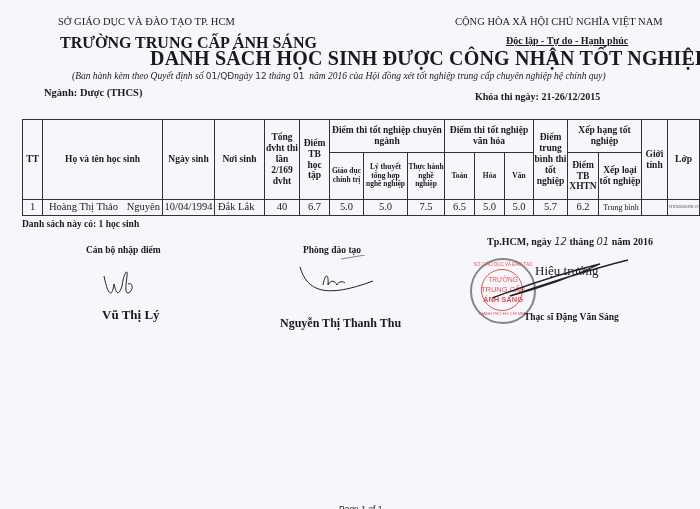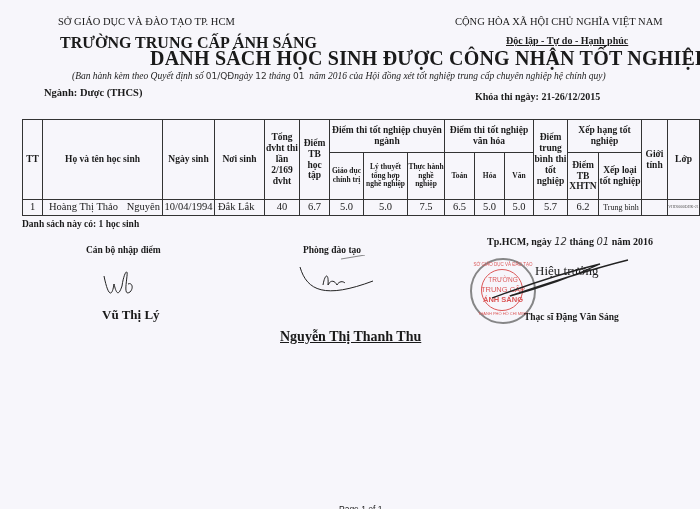--- a/index.html
+++ b/index.html
@@ -38,21 +38,21 @@
   table.grid td { font-size:10.5px; height:15px; }
   td.left { text-align:left !important; padding-left:3px !important; }
   td.tiny { font-size:4px !important; color:#555; }
   td.rank { font-size:8px !important; text-align:center; padding-left:2px !important; }
   .name-wrap { display:flex; justify-content:space-between; padding:0 2px 0 3px; }
 
   .count { left:22px; top:219px; font-size:9.5px; font-weight:bold;text-align:center; }
   .sig1-title { left:86px; top:245px; font-size:9.5px; font-weight:bold; }
   .sig1-name { left:102px; top:307px; font-size:13px; font-weight:bold; }
   .sig2-title { left:303px; top:245px; font-size:9.5px; font-weight:bold; }
-  .sig2-name { left:280px; top:329px; font-size:14px; font-weight:bold;text-decoration:underline; }
+  .sig2-name { left:280px; top:316px; font-size:12px; font-weight:bold; }
   .place-date { left:487px; top:236px; font-size:10px; font-weight:bold; }
   .place-date .hw { font-family:"DejaVu Sans", sans-serif; font-style:italic; font-weight:normal; color:#333; font-size:10px; }
   .sig3-title { left:535px; top:263px; font-size:13px; font-weight:normal; }
   .sig3-name { left:524px; top:312px; font-size:9.5px; font-weight:bold; }
 
   .stamp {
     position:absolute; left:470px; top:258px; width:62px; height:62px;
     border:2px solid #737373; border-radius:50%;
     color:#d63a3a; font-family:"Liberation Sans", sans-serif;
     text-align:center; opacity:0.85;

